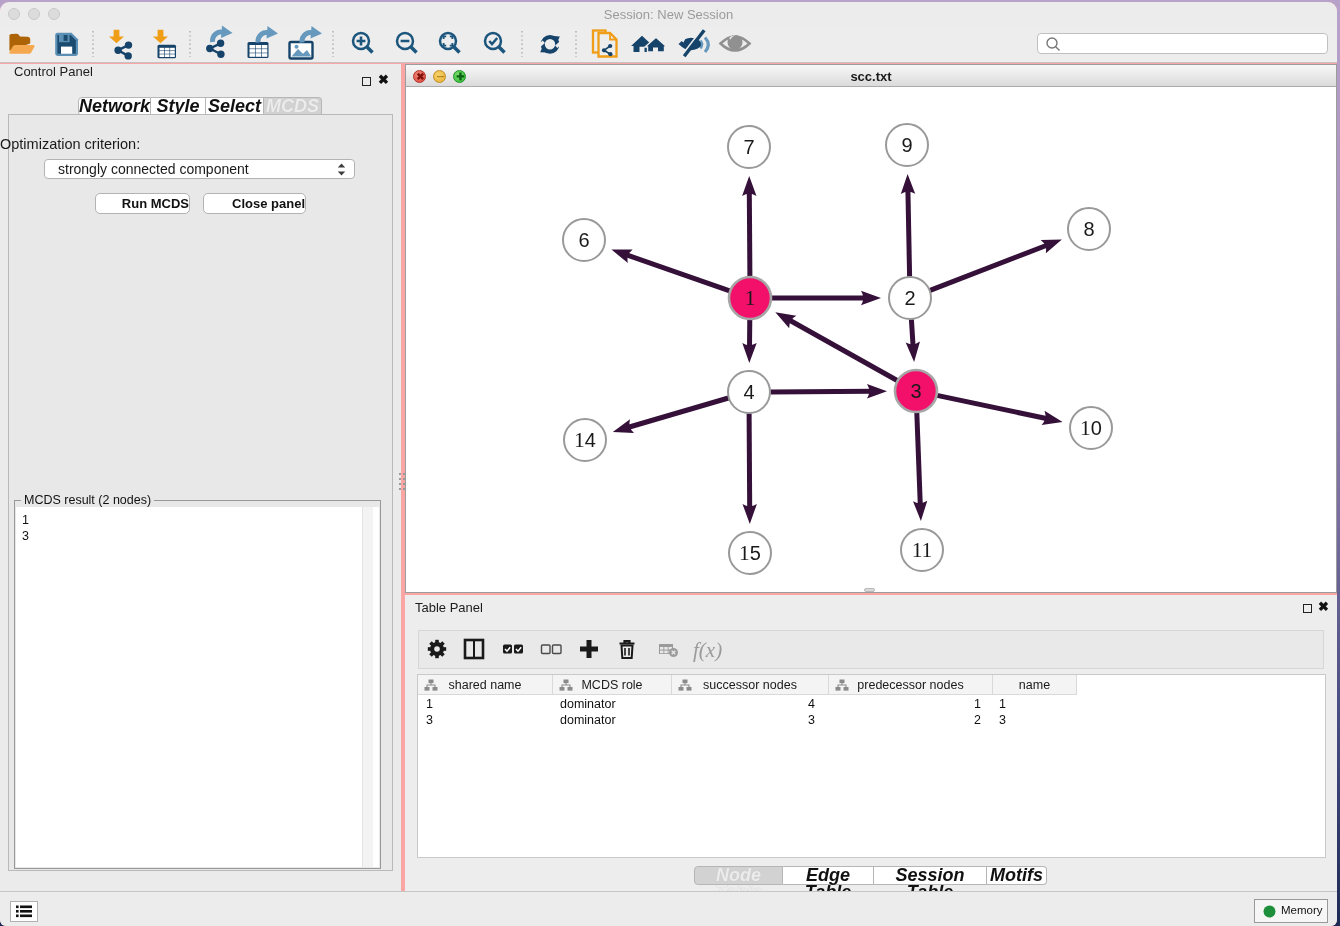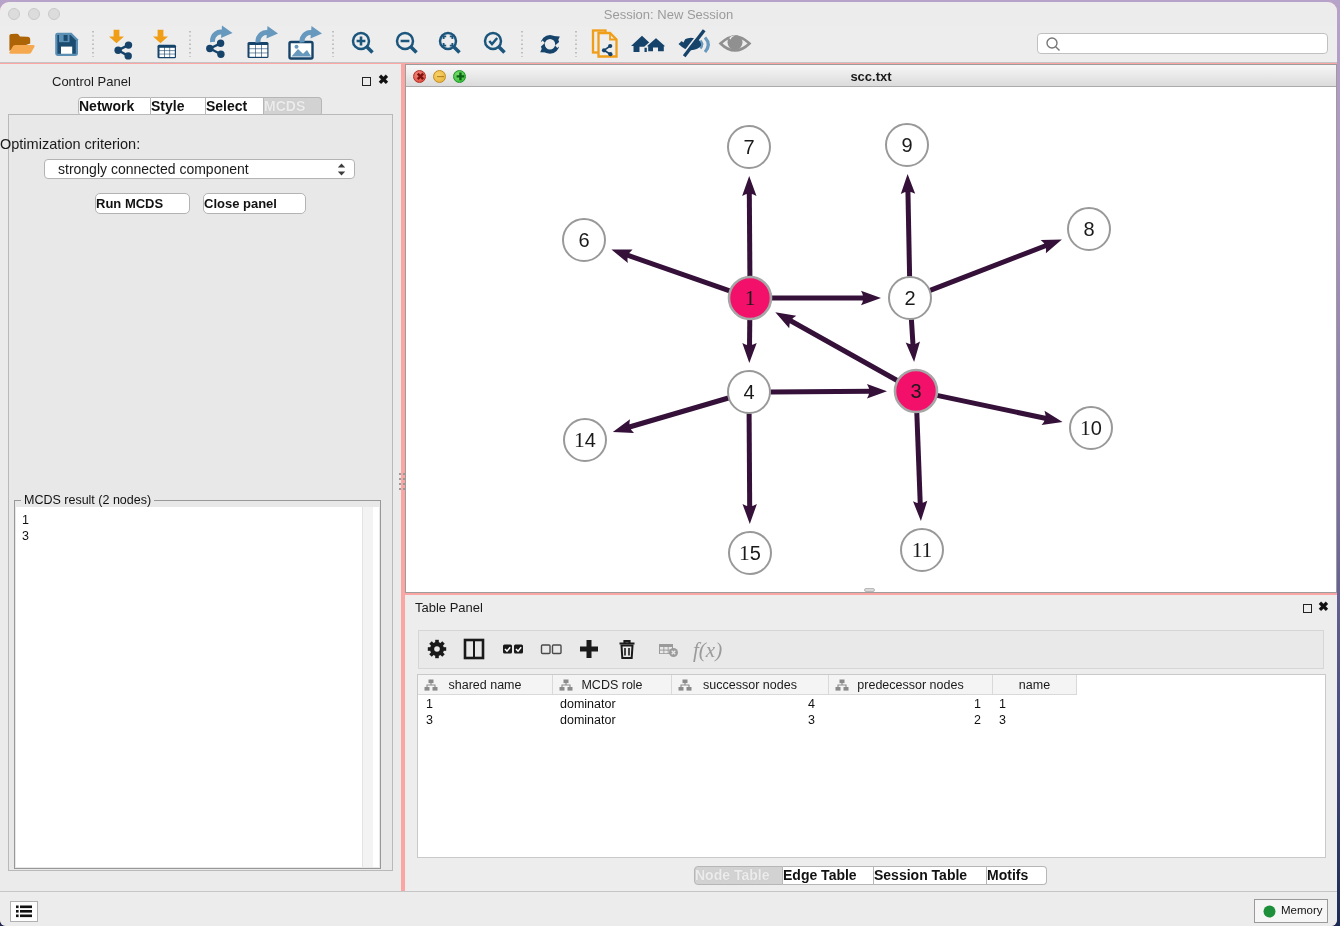--- a/index.html
+++ b/index.html
@@ -20,42 +20,42 @@
 #title-text { position:absolute; top:5px; width:100%; text-align:center;
   font-size:13px; color:#9b9b9b; }
 
 #toolbar { position:absolute; left:0; top:24px; width:100%; height:37px;
   background:#ededed; border-bottom:1px solid #c3c3c3; }
 #searchbox { position:absolute; left:1037px; top:7px; width:291px; height:21px;
   background:#fff; border:1px solid #c0c0c0; border-radius:4px; }
 
 #cpanel { position:absolute; left:0; top:62px; width:401px; height:829px;
   background:#ebebeb; }
-#cp-title { position:absolute; left:14px; top:10px; font-size:13px; color:#1c1c1c;margin-left:38px; }
+#cp-title { position:absolute; left:14px; top:0; font-size:13px; color:#1c1c1c; }
 .wicon-sq { position:absolute; width:9px; height:9px; border:1.5px solid #222; }
 .wicon-x { position:absolute; font-size:13px; font-weight:bold; color:#111; }
 
 .seg { position:absolute; display:flex; }
-.seg .tab { height:19px; line-height:17px; text-align:left; font-size:14px;
+.seg .tab { height:19px; line-height:17px; text-align:center; font-size:18px;
   font-weight:600; color:#111; background:#fff; border:1px solid #b6b6b6;
-  border-left:none; }
+  border-left:none;font-style:italic; }
 .seg .tab:first-child { border-left:1px solid #b6b6b6; border-radius:4px 0 0 4px; }
 .seg .tab:last-child { border-radius:0 4px 4px 0; }
 .seg .tab.sel { background:#d2d2d2; color:#ececec;
   text-shadow:0 0 1px #bdbdbd; }
 #cp-content { position:absolute; left:8px; top:50px; width:385px; height:757px;
   background:#e8e8e8; border:1px solid #b9b9b9; }
 #opt-label { position:absolute; left:0; top:72px; width:100%; text-align:left;
   font-size:14.5px; color:#1a1a1a; }
 #opt-select { position:absolute; left:44px; top:95px; width:311px; height:20px;
   background:#fff; border:1px solid #b3b3b3; border-radius:4px;
   font-size:14px; color:#1a1a1a; line-height:18px; padding-left:13px; }
 .btn { position:absolute; top:129px; height:21px; background:#fff;
   border:1px solid #b3b3b3; border-radius:5px; font-size:13px; font-weight:600;
-  color:#111; text-align:left; line-height:19px; }
+  color:#111; text-align:right; line-height:19px; }
 
 #fieldset { position:absolute; left:14px; top:436px; width:367px; height:369px;
   border:1px solid #989898; }
 #fs-legend { position:absolute; left:6px; top:-8px; background:#e8e8e8;
   padding:0 3px; font-size:12.5px; color:#111; }
 #fs-white { position:absolute; left:1px; top:6px; width:363px; height:360px;
   background:#fff; }
 #fs-scroll { position:absolute; right:6px; top:0; width:11px; height:100%;
   background:#f3f3f3; border-left:1px solid #e3e3e3; }
 #fs-text { position:absolute; left:6px; top:5px; font-size:12.5px; color:#111;

